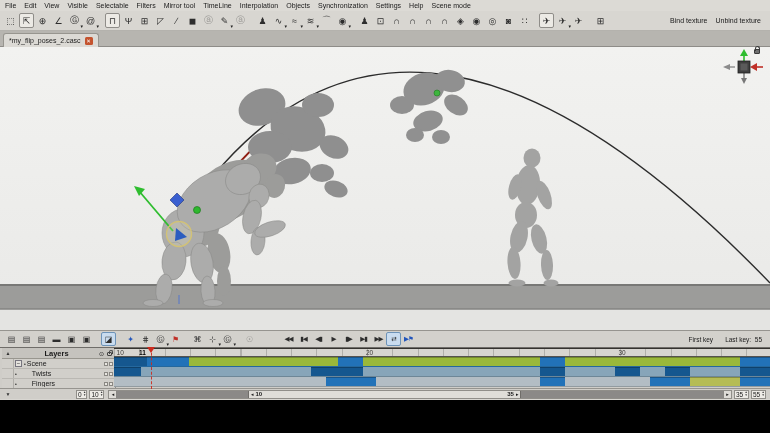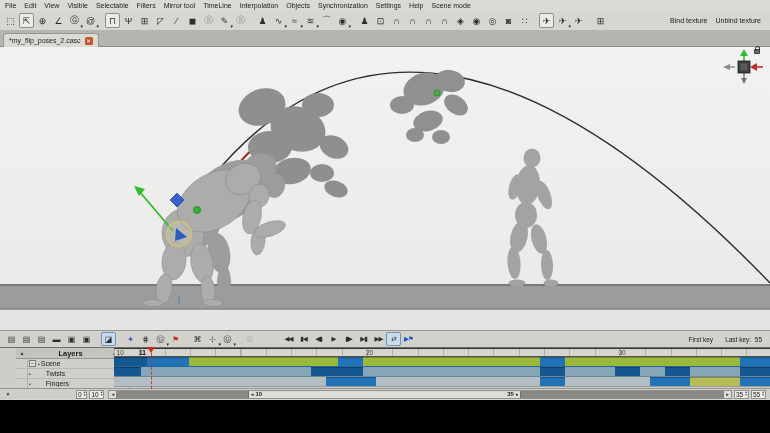--- a/index.html
+++ b/index.html
@@ -55,21 +55,21 @@
   .ttbtn.faint { opacity:.4; }
   .ttbtn .dd { position:absolute; right:-2px; bottom:-2px; font-size:5px; color:#222; }
   .ttsep { width:7px; flex:none; }
   .pb-group { display:flex; margin-left:24px; }
   .pb-group .ttbtn { font-size:6.5px; letter-spacing:-1px; }
   .tt-right { margin-left:auto; display:flex; gap:12px; font-size:6.5px; color:#1a1a1a;
     align-items:center; padding-right:4px; white-space:nowrap; }
 
   
   .timeline { height:52px; position:relative; background:#cfcdc8; border-top:1px solid #6f6d69; }
-  .layers { position:absolute; left:16px; top:0; width:114px; height:41px; background:#cbc9c4;
+  .layers { position:absolute; left:2px; top:0; width:114px; height:41px; background:#cbc9c4;
     border-right:1px solid #8e8c88; font-size:7px; color:#1a1a1a; }
   .lp-header { height:11px; display:flex; align-items:center; background:#c5c3be;
     border-bottom:1px solid #98968f; }
   .scroll-btn { width:12px; text-align:center; font-size:5px; color:#333; flex:none; cursor:pointer; }
   .lp-title { flex:1; text-align:center; font-weight:bold; font-size:7.5px; }
   .eye-glyph { font-size:6px; margin-right:2px; }
   .mini-lock { width:5px; height:4px; border:1px solid #444; border-radius:1px; position:relative;
     margin:2px 3px 0 1px; flex:none; }
   .mini-lock::before { content:""; position:absolute; top:-3px; left:.5px; width:2.5px; height:3px;
     border:1px solid #444; border-bottom:none; border-radius:2px 2px 0 0; }

